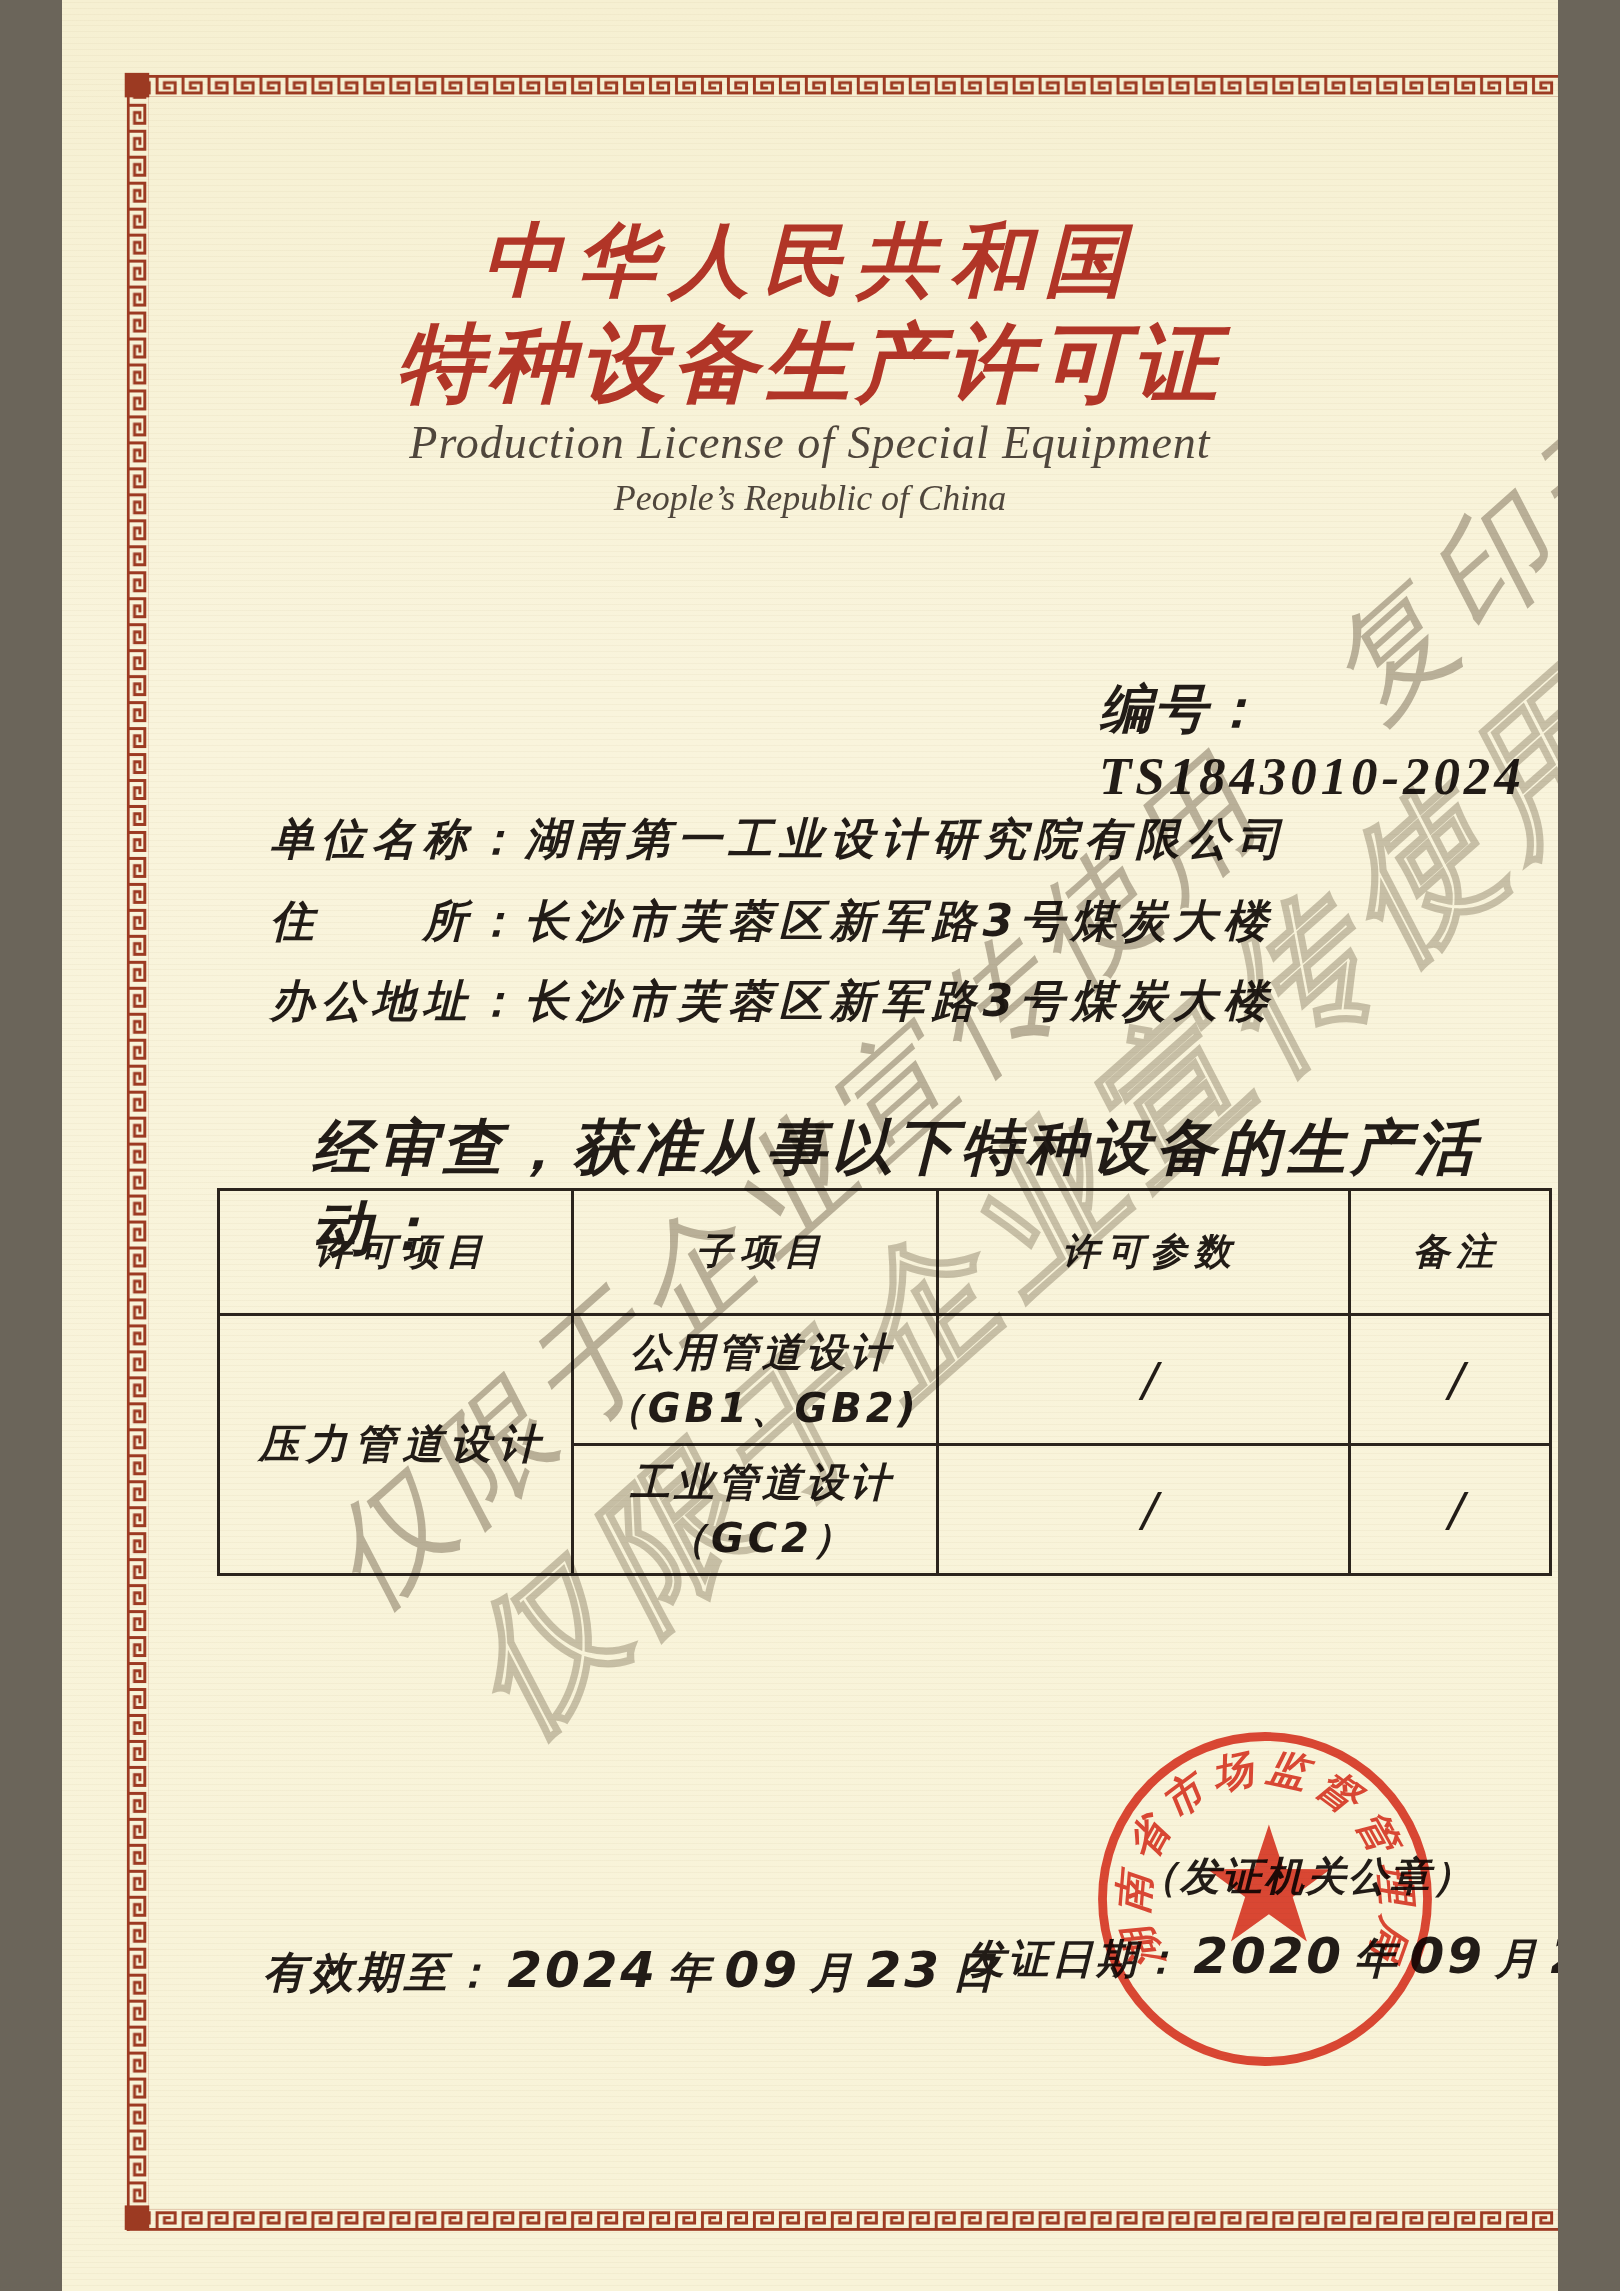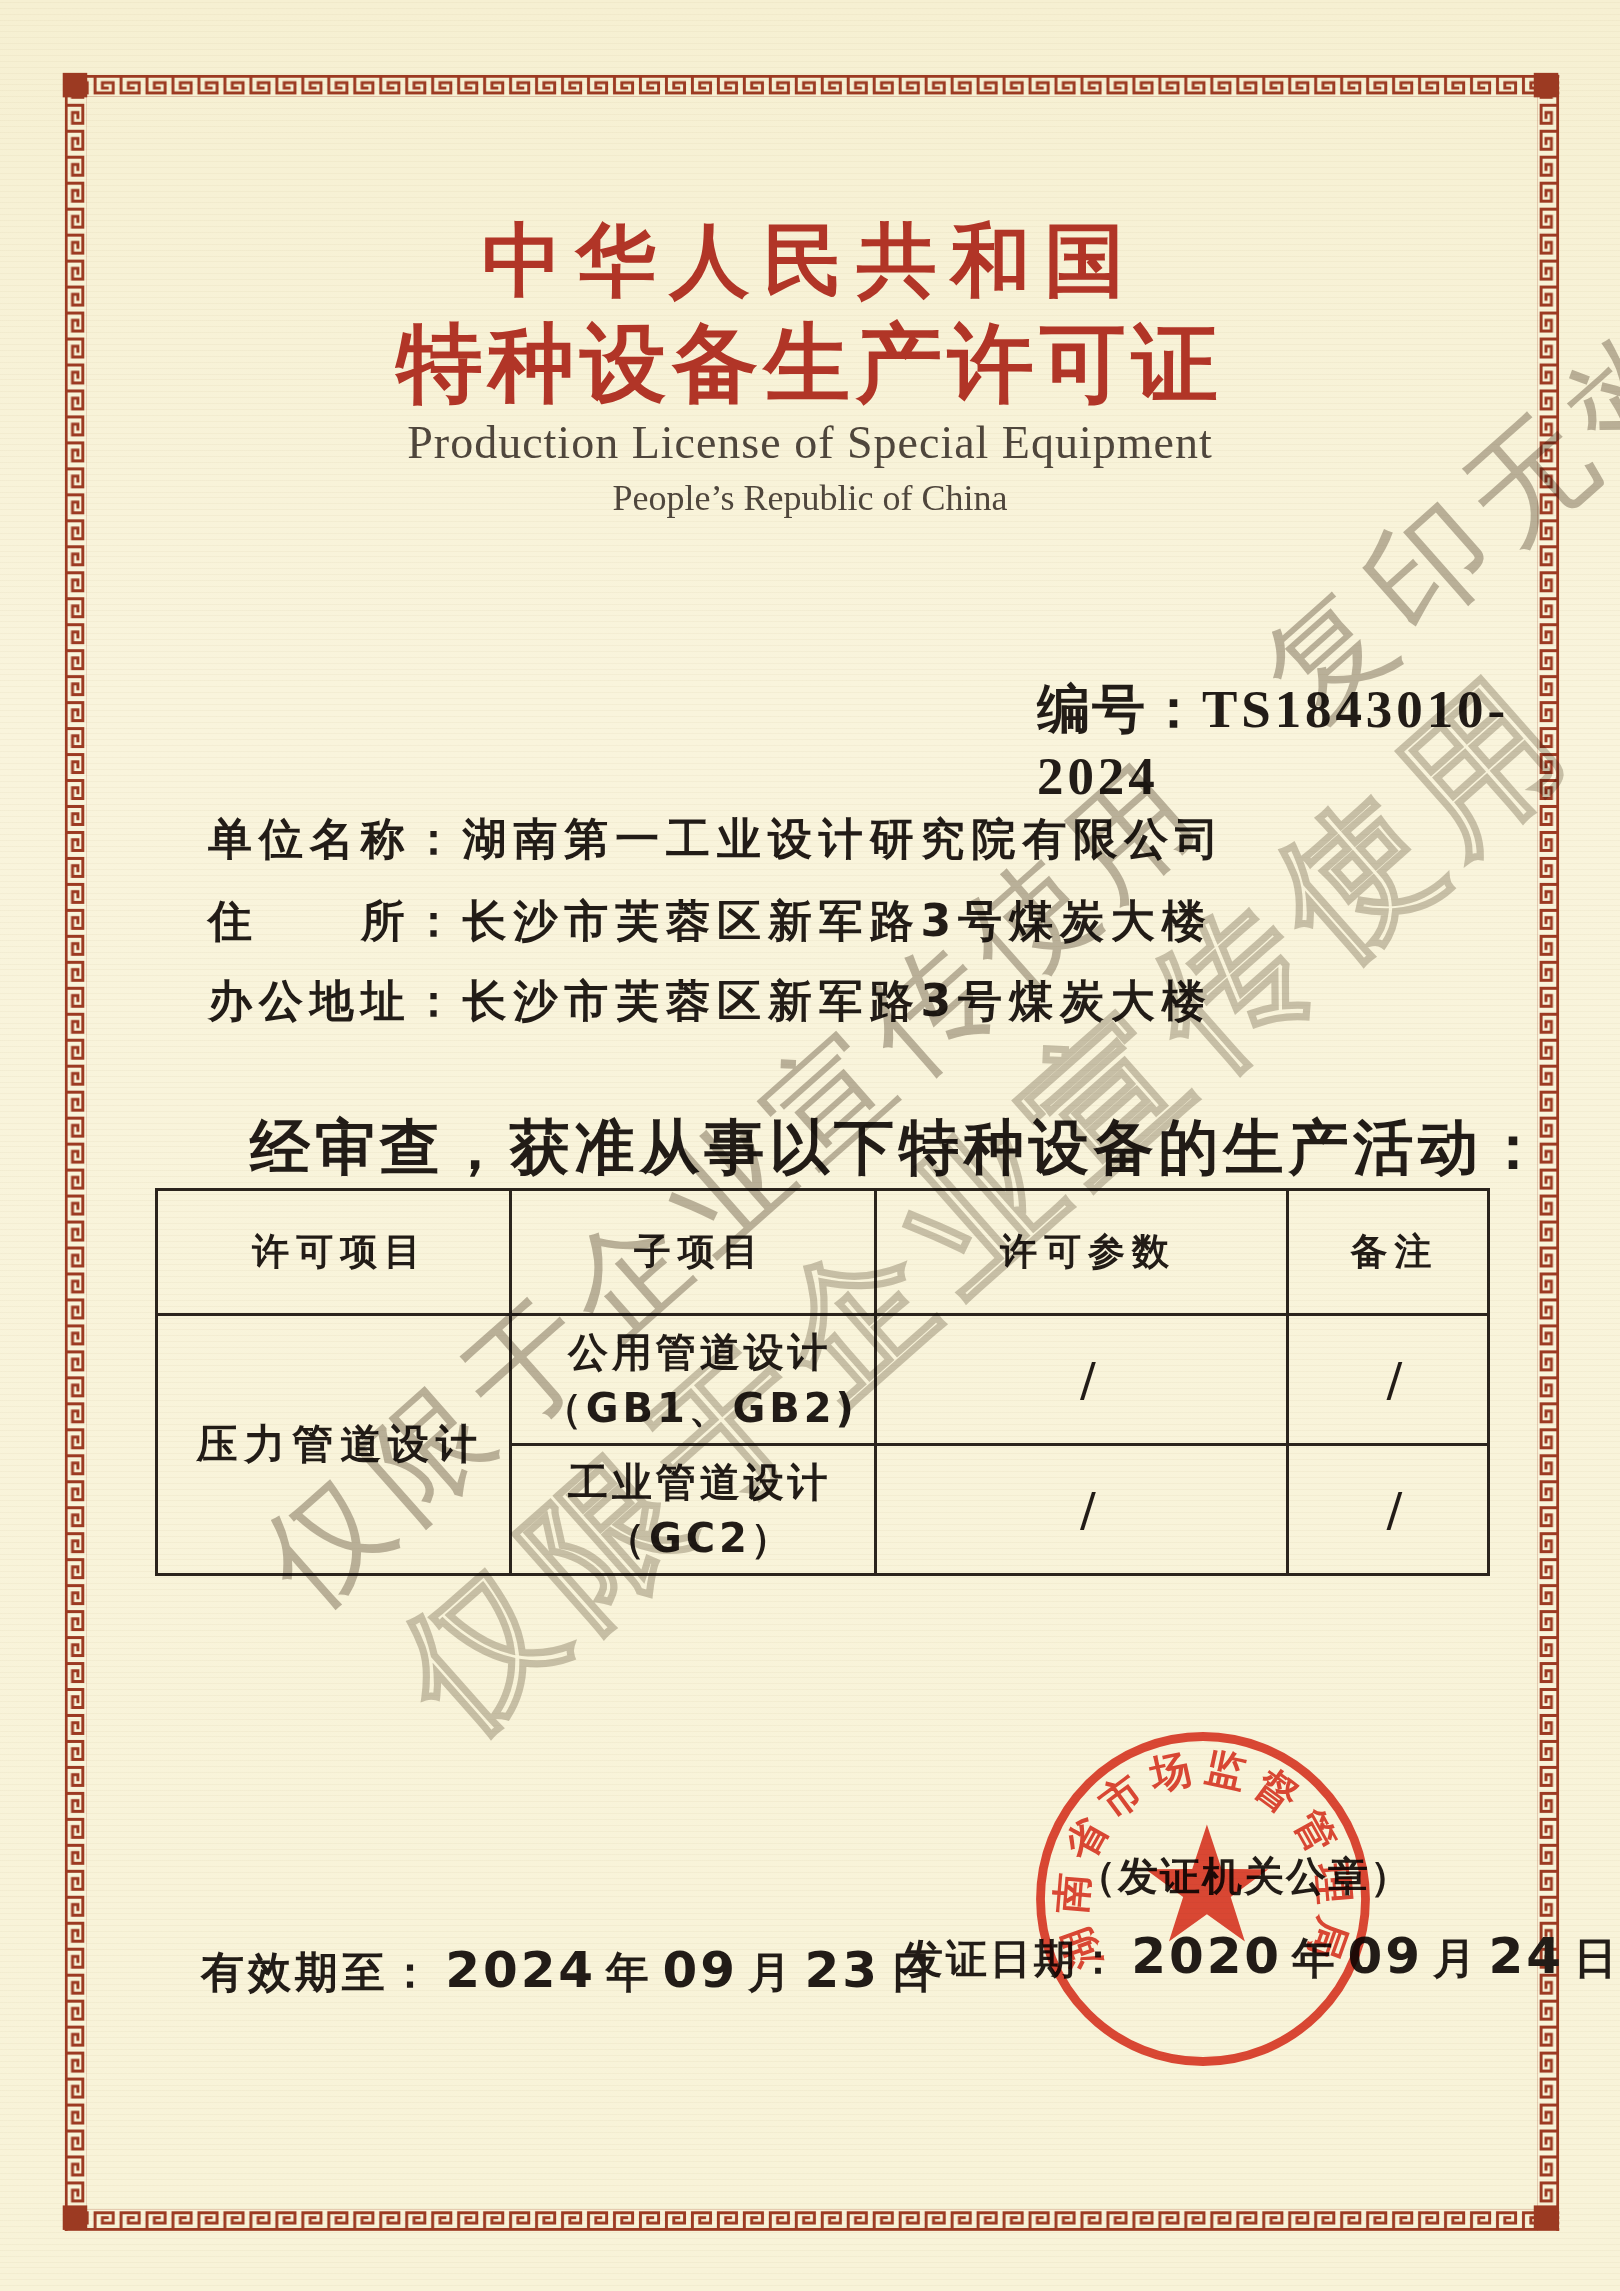--- a/index.html
+++ b/index.html
@@ -1,24 +1,25 @@
 <!DOCTYPE html>
 <html><head>
 <meta charset="utf-8">
 <style>
   html,body { margin:0; padding:0; background:#6b655a; }
   .page {
-    position:relative; width:1620px; height:2292px; margin:0 auto;
+    position:relative; width:1496px; height:2292px; margin:0 auto;
     background-color:#f8f3d8;
     background-image:
       repeating-linear-gradient(0deg, rgba(196,180,140,0.10) 0px, rgba(196,180,140,0.10) 1px, rgba(0,0,0,0) 1px, rgba(0,0,0,0) 5.9px),
       linear-gradient(180deg, #f6f0d2 0%, #f9f4dc 30%, #f8f3d8 100%);
     overflow:hidden;
     font-family:"DejaVu Sans", sans-serif;
     color:#221c17;
+    font-style:italic;
   }
   .border-svg { position:absolute; left:0; top:0; z-index:1; }
 
   
   .title-cn { position:absolute; left:0; width:100%; text-align:center;
     color:#b13527; font-weight:800; z-index:2; }
   .title-cn1 { top:208px; font-size:80px; letter-spacing:13.7px; }
   .title-cn2 { top:306px; font-size:86px; letter-spacing:5.9px; }
   .title-en { position:absolute; left:0; width:100%; text-align:center;
     font-family:"Liberation Serif", serif; color:#4f463c; z-index:2; }

